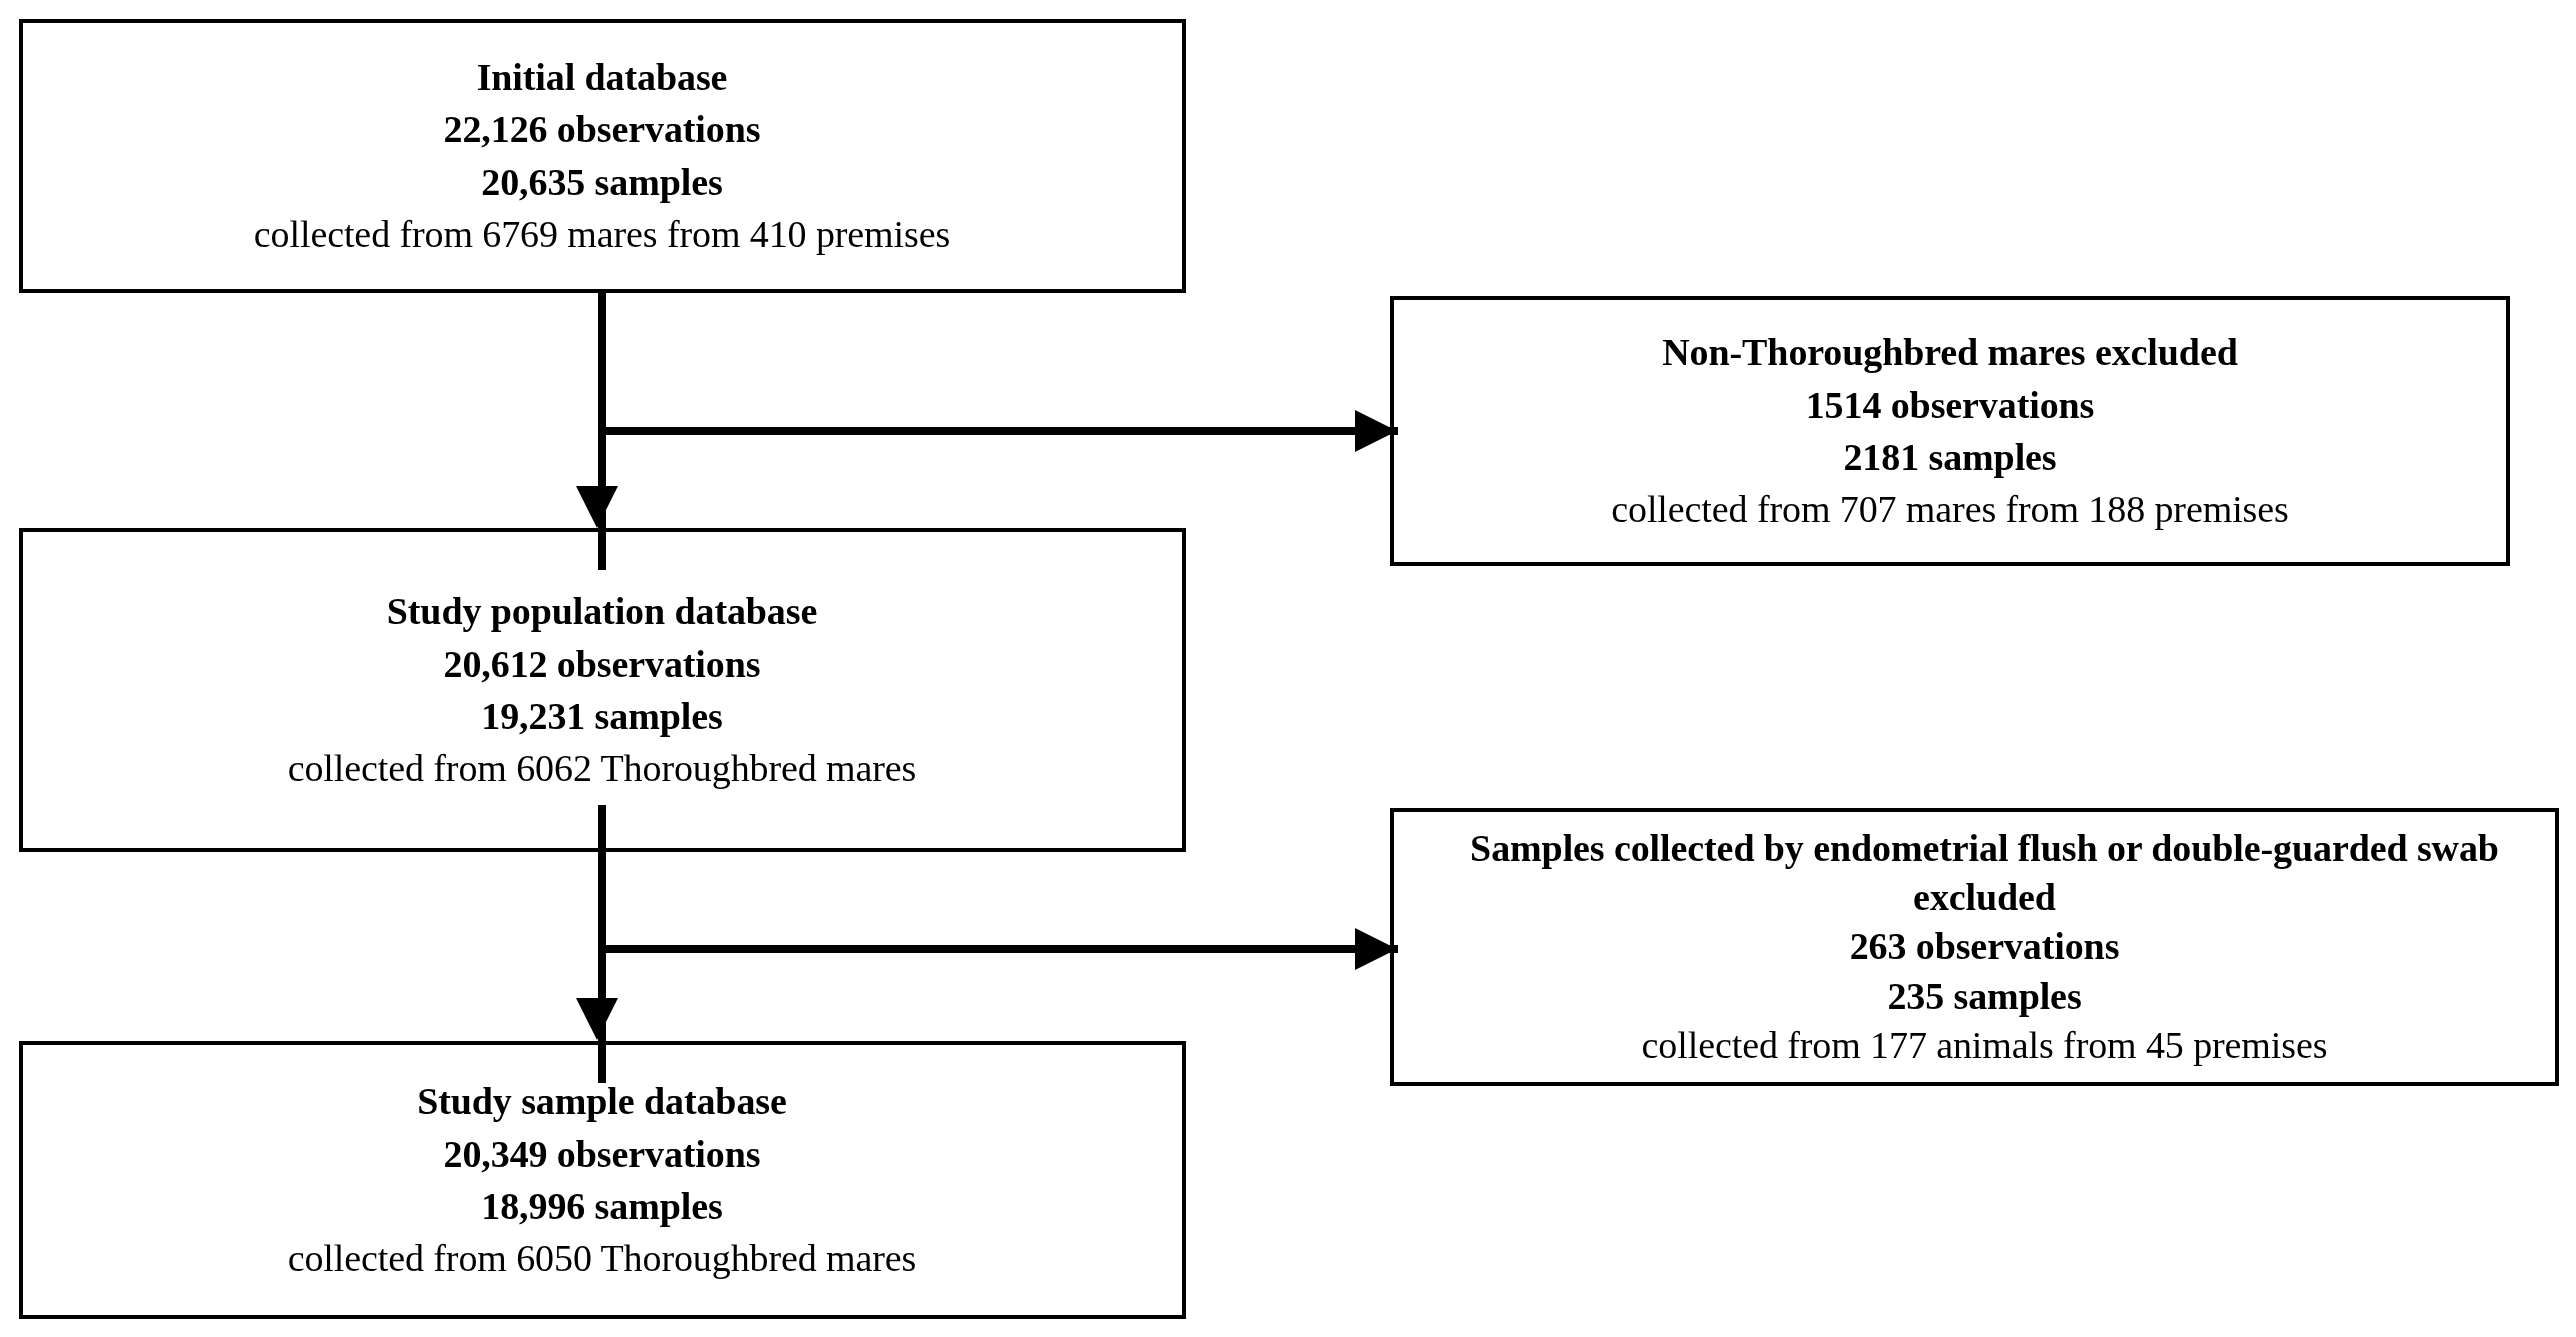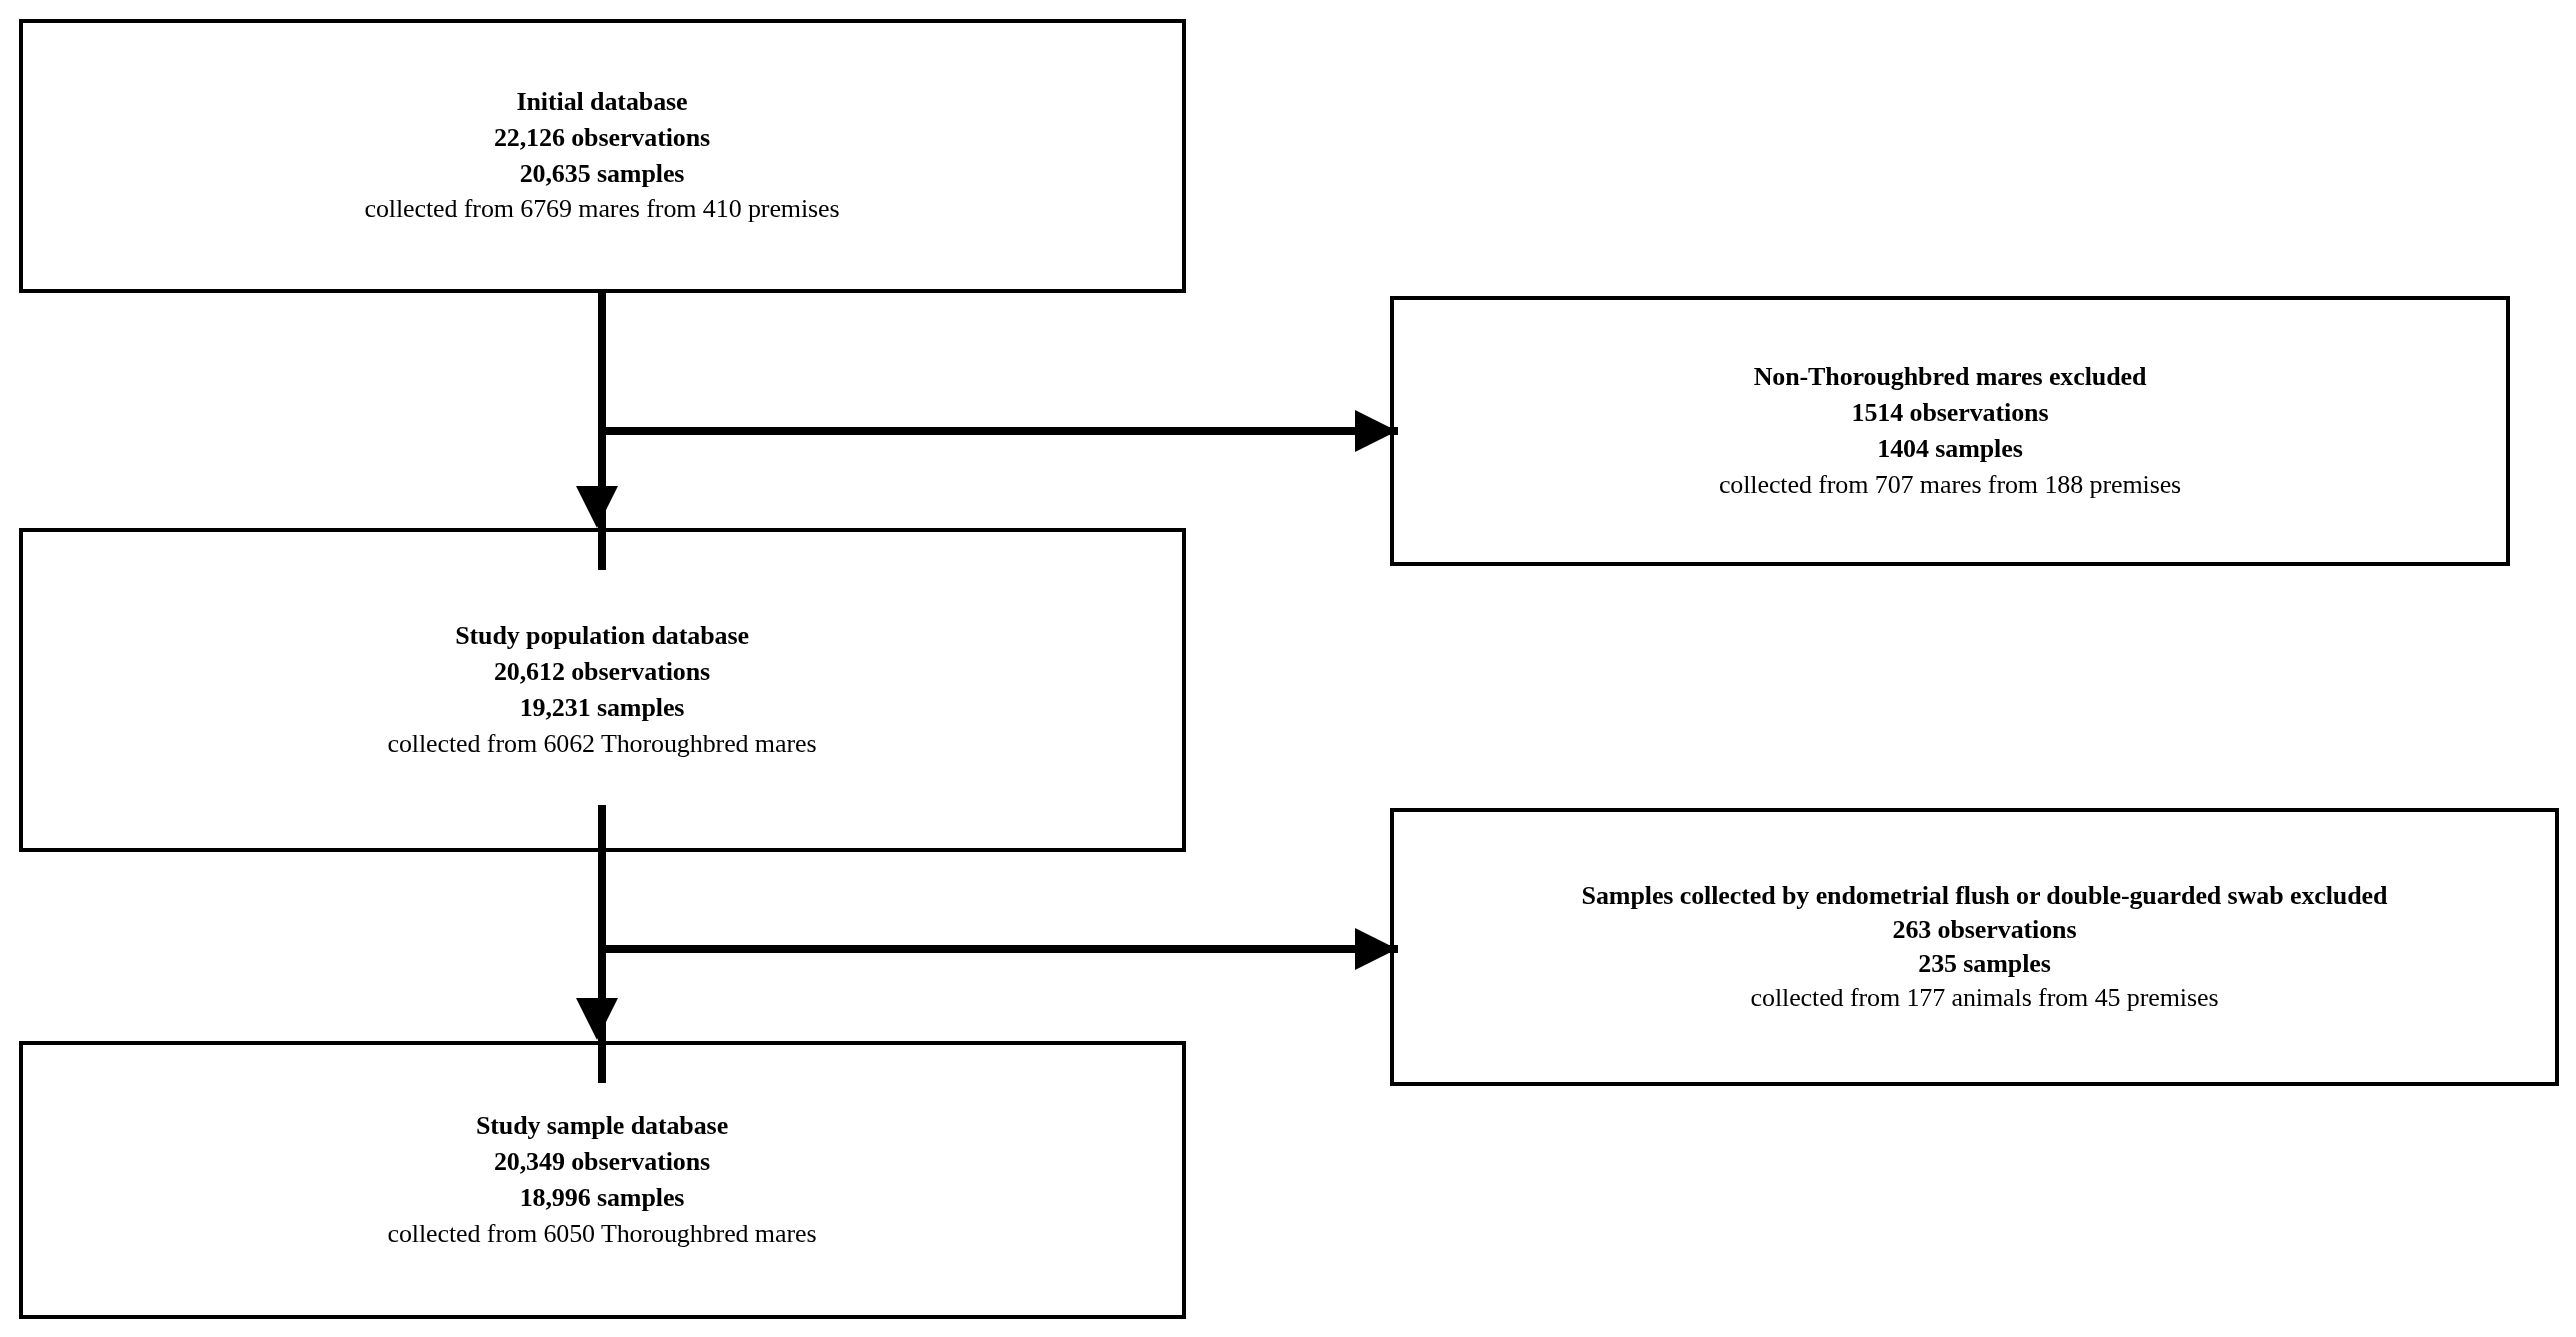--- a/index.html
+++ b/index.html
@@ -28,21 +28,21 @@
     flex-direction: column;
     align-items: center;
     justify-content: center;
     text-align: center;
   }
   .flow-box .line {
     display: block;
     width: 100%;
     line-height: 1.38;
     white-space: nowrap;
-    font-size: 26px;
+    font-size: 38px;
     letter-spacing: -0.1px;
   }
   .flow-box .line.bold { font-weight: bold; }
   .flow-box .line.reg  { font-weight: normal; }
   .flow-box .line.wrap { white-space: normal; }
 
   
   #box-initial-database   { left: 18.5px;   top: 18.5px;   width: 1167px; height: 274px; }
   #box-study-population   { left: 18.5px;   top: 528px;  width: 1167px; height: 324px; }
   #box-study-sample       { left: 18.5px;   top: 1041px; width: 1167px; height: 278px; align-items: center; }
@@ -99,21 +99,21 @@
   <div class="flow-box" id="box-initial-database">
     <span class="line bold">Initial database</span>
     <span class="line bold">22,126 observations</span>
     <span class="line bold">20,635 samples</span>
     <span class="line reg">collected from 6769 mares from 410 premises</span>
   </div>
 
   <div class="flow-box" id="box-excluded-nonTB">
     <span class="line bold">Non-Thoroughbred mares excluded</span>
     <span class="line bold">1514 observations</span>
-    <span class="line bold">1404 samples</span>
+    <span class="line bold">2181 samples</span>
     <span class="line reg">collected from 707 mares from 188 premises</span>
   </div>
 
   <div class="flow-box" id="box-study-population">
     <span class="line bold">Study population database</span>
     <span class="line bold">20,612 observations</span>
     <span class="line bold">19,231 samples</span>
     <span class="line reg">collected from 6062 Thoroughbred mares</span>
   </div>
 

